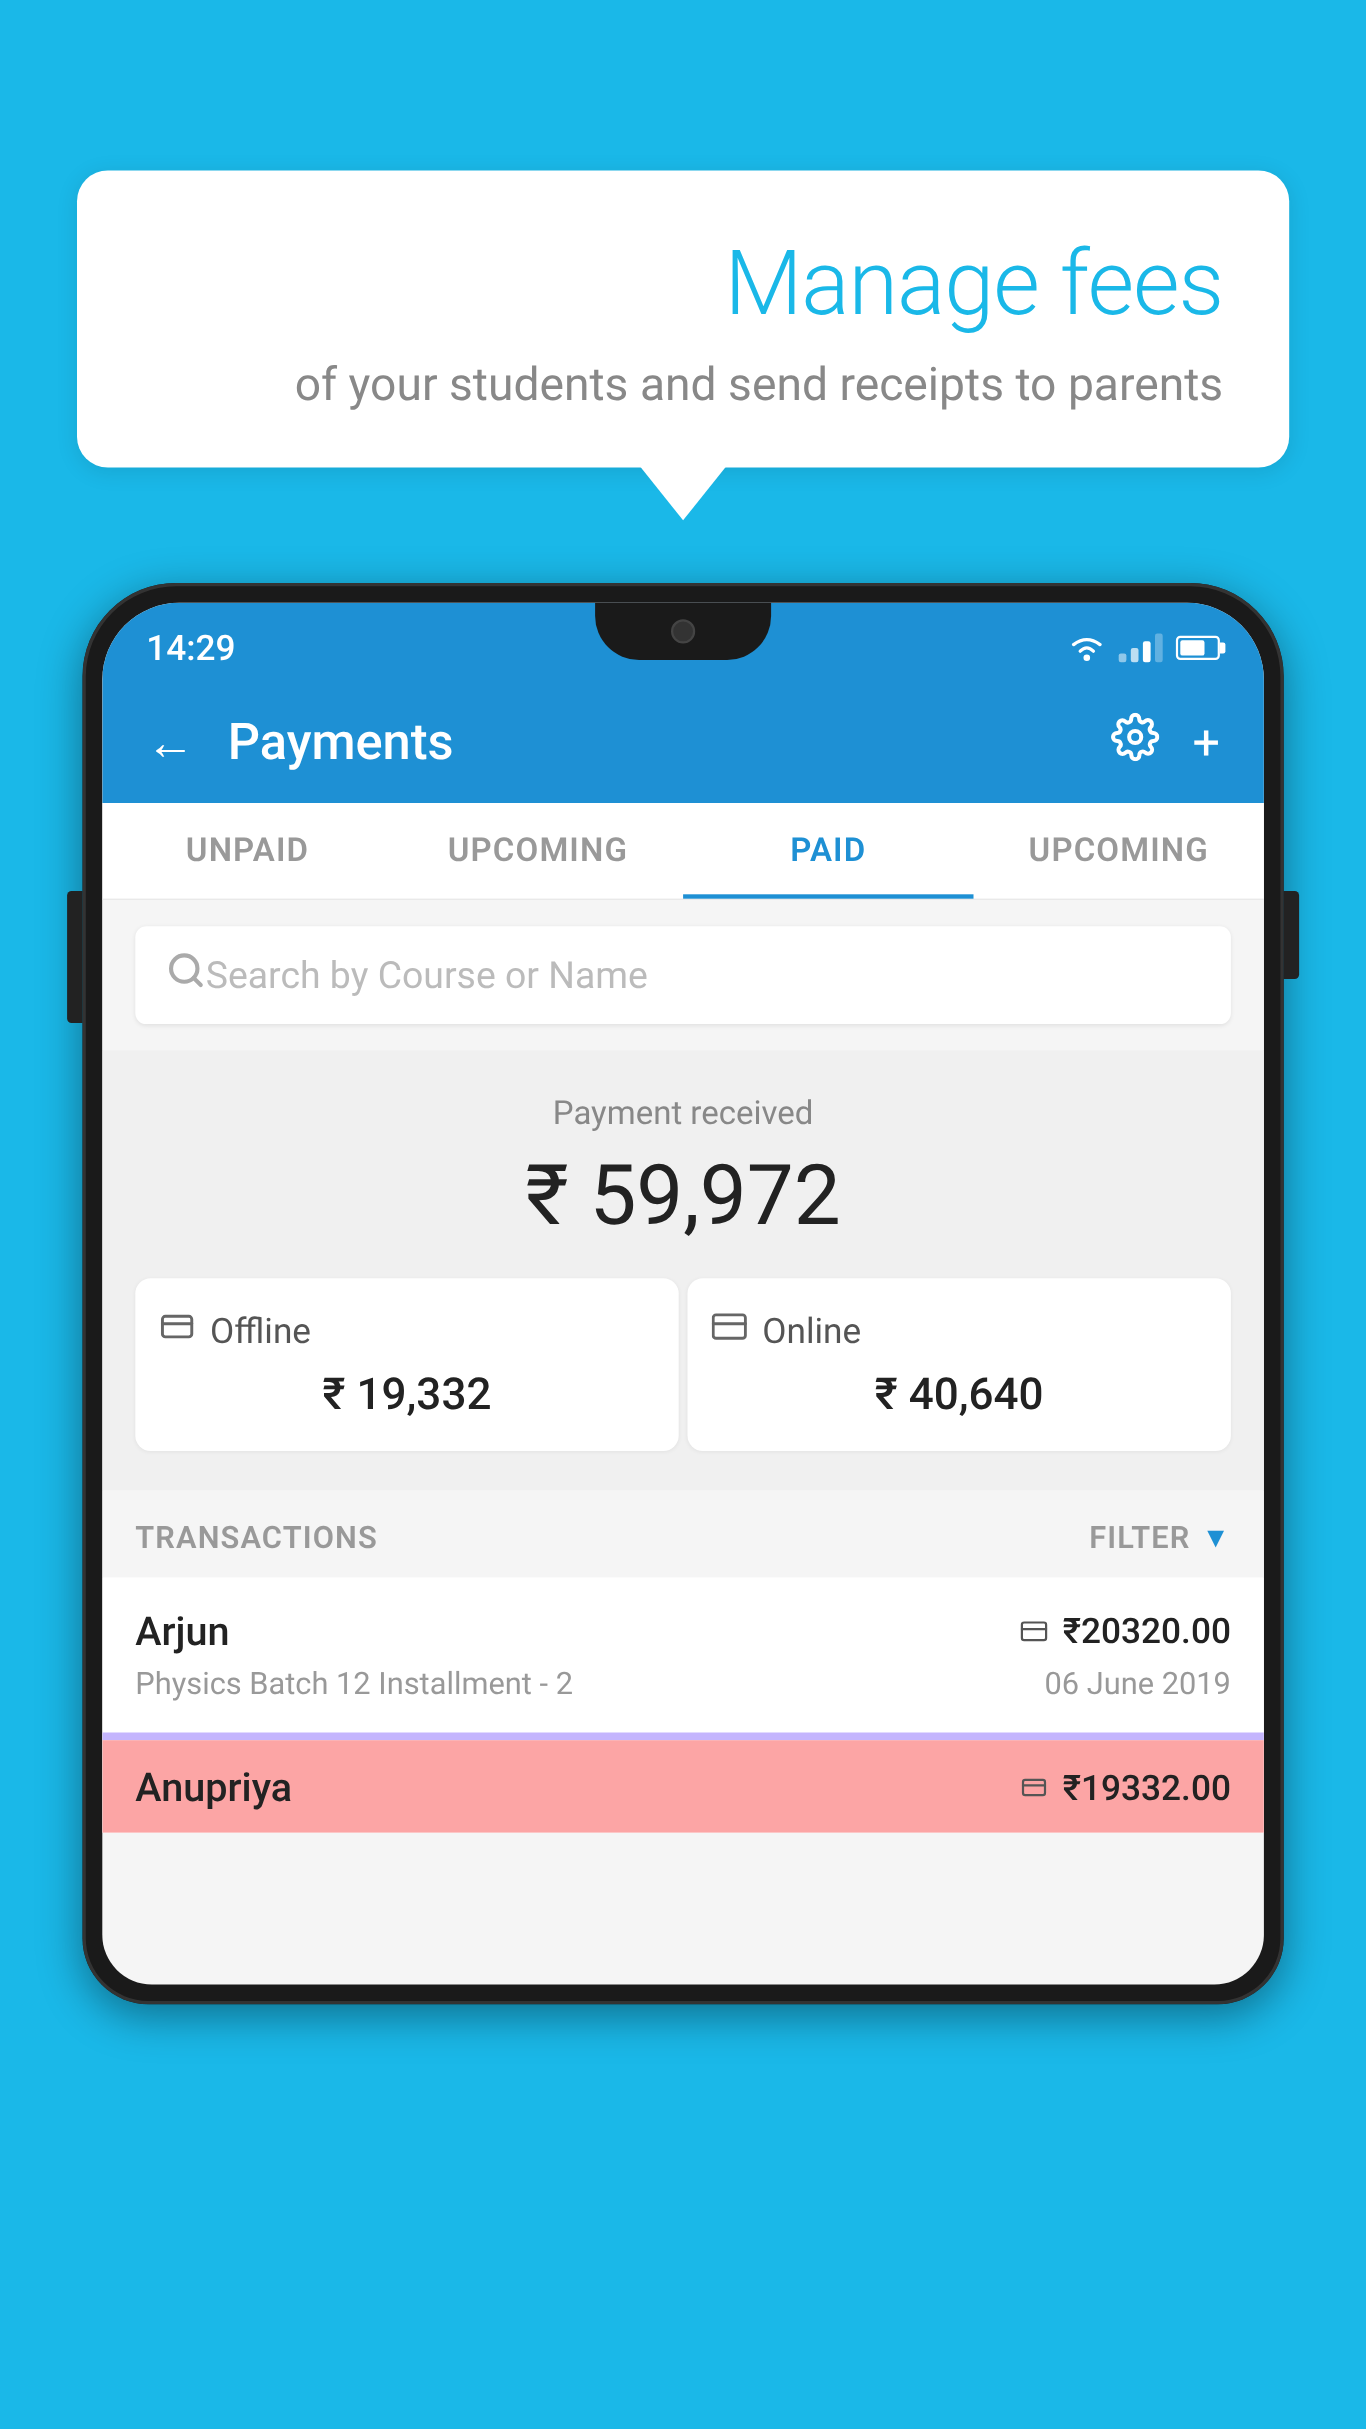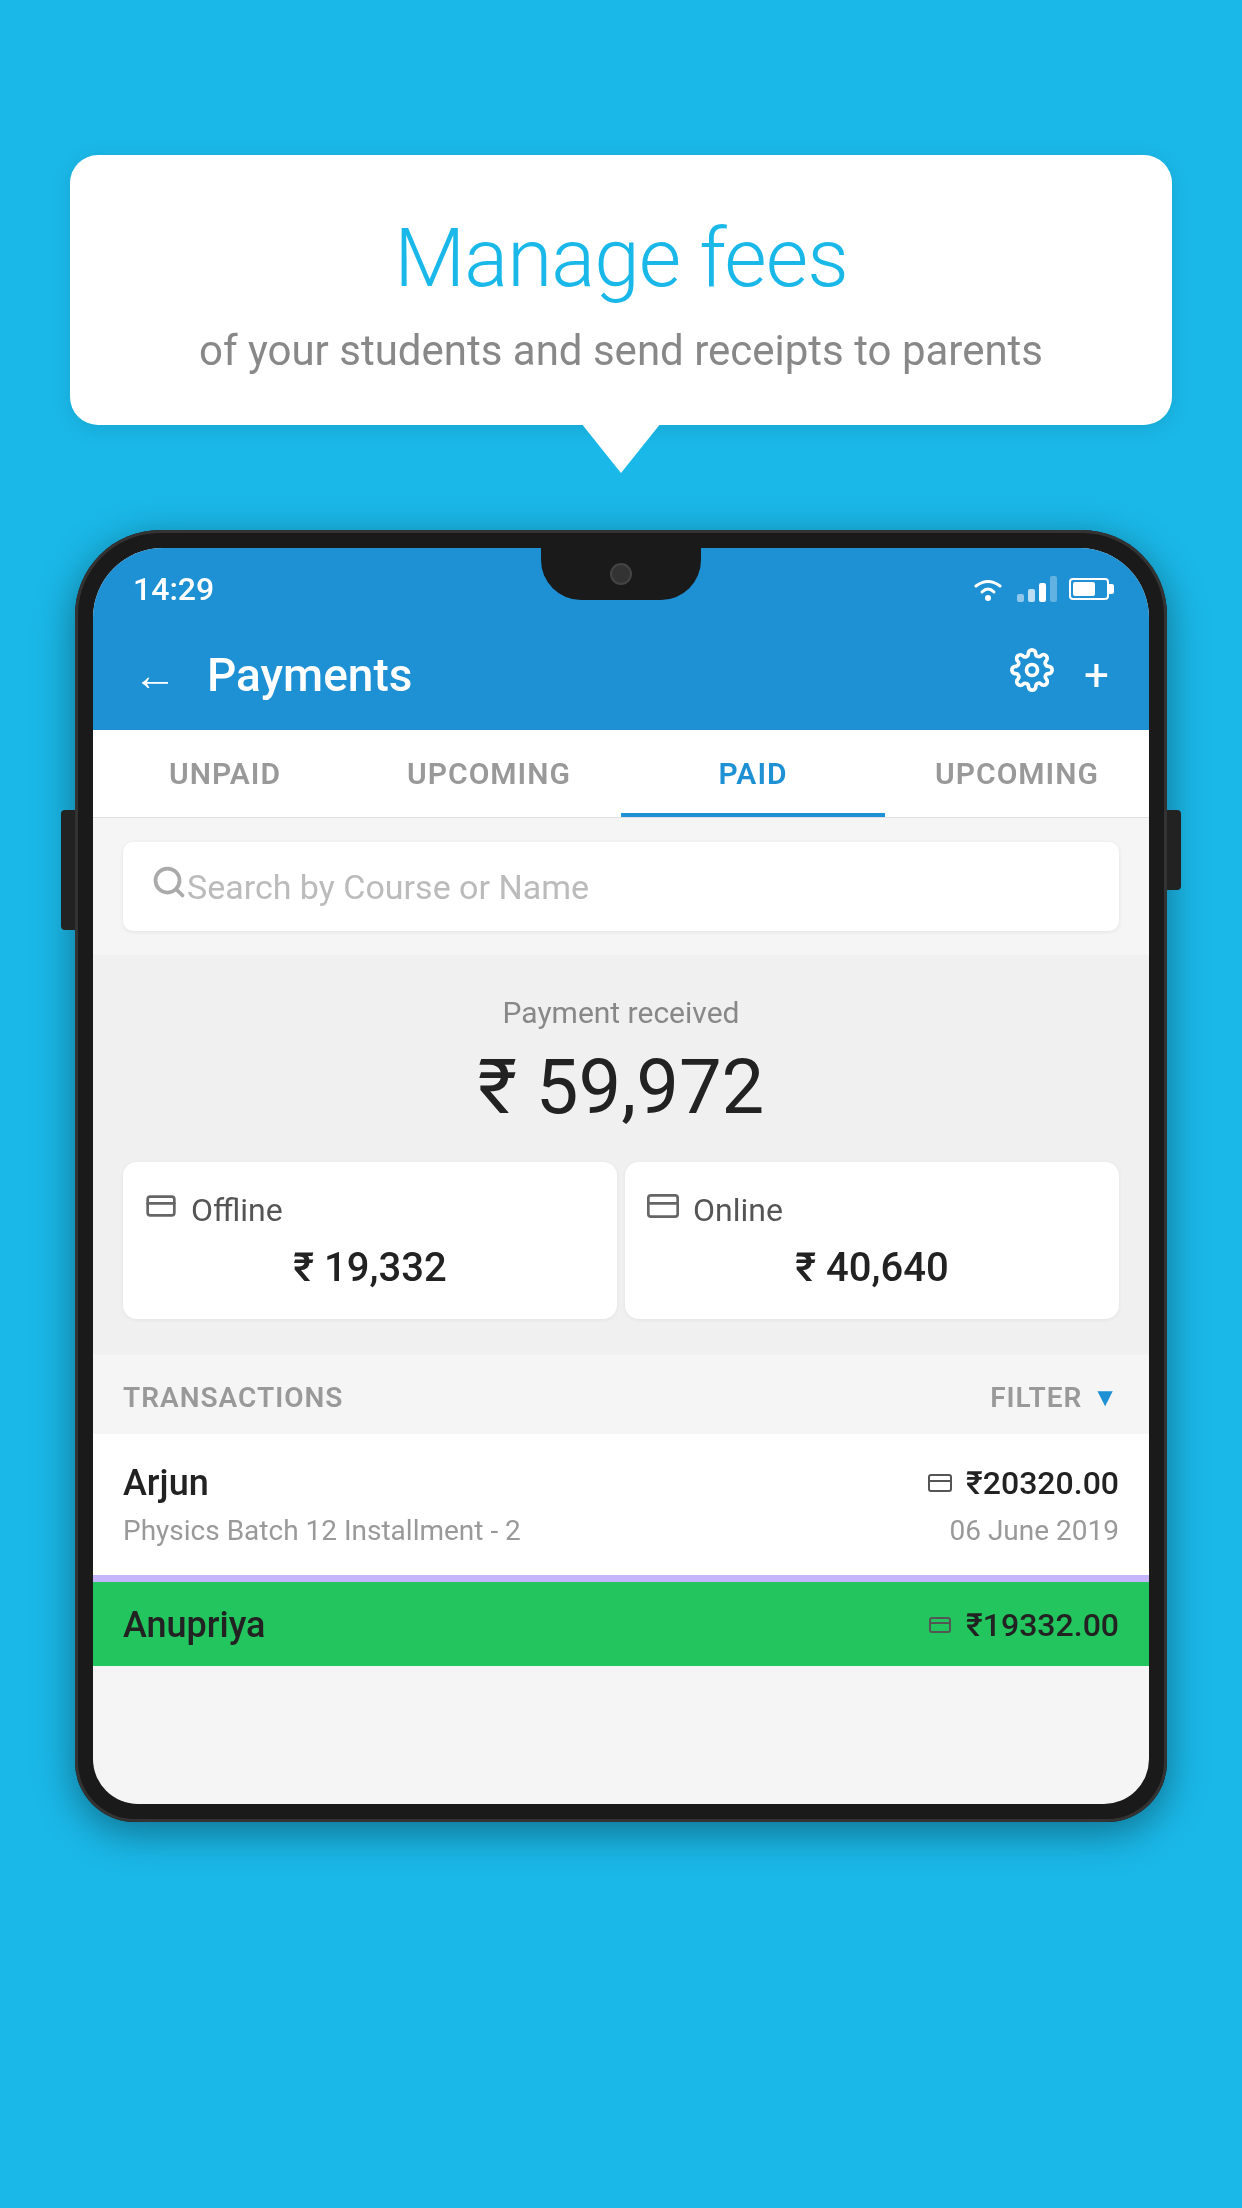--- a/index.html
+++ b/index.html
@@ -18,21 +18,21 @@
       position: absolute;
       top: 155px;
       left: 70px;
       right: 70px;
     }
 
     .speech-bubble {
       background: #fff;
       border-radius: 28px;
       padding: 55px 60px 50px;
-      text-align: center;
+      text-align: right;
       box-shadow: 0 4px 20px rgba(0,0,0,0.1);
       position: relative;
     }
 
     .speech-bubble::after {
       content: '';
       position: absolute;
       bottom: -48px;
       left: 50%;
       transform: translateX(-50%);
@@ -428,21 +428,21 @@
       color: #999;
     }
 
     .transaction-date {
       font-size: 28px;
       color: #999;
     }
 
     .partial-row {
       padding: 22px 30px 10px;
-      background: #22c55e;
+      background: #fca5a5;
     }
   </style>
 </head>
 <body>
 
 <div style="position:absolute;top:0;left:0;width:1242px;height:2208px;background:#1ab8e8;"></div>
 
 <div class="speech-bubble-container">
   <div class="speech-bubble">
     <div class="bubble-title">Manage fees</div>

